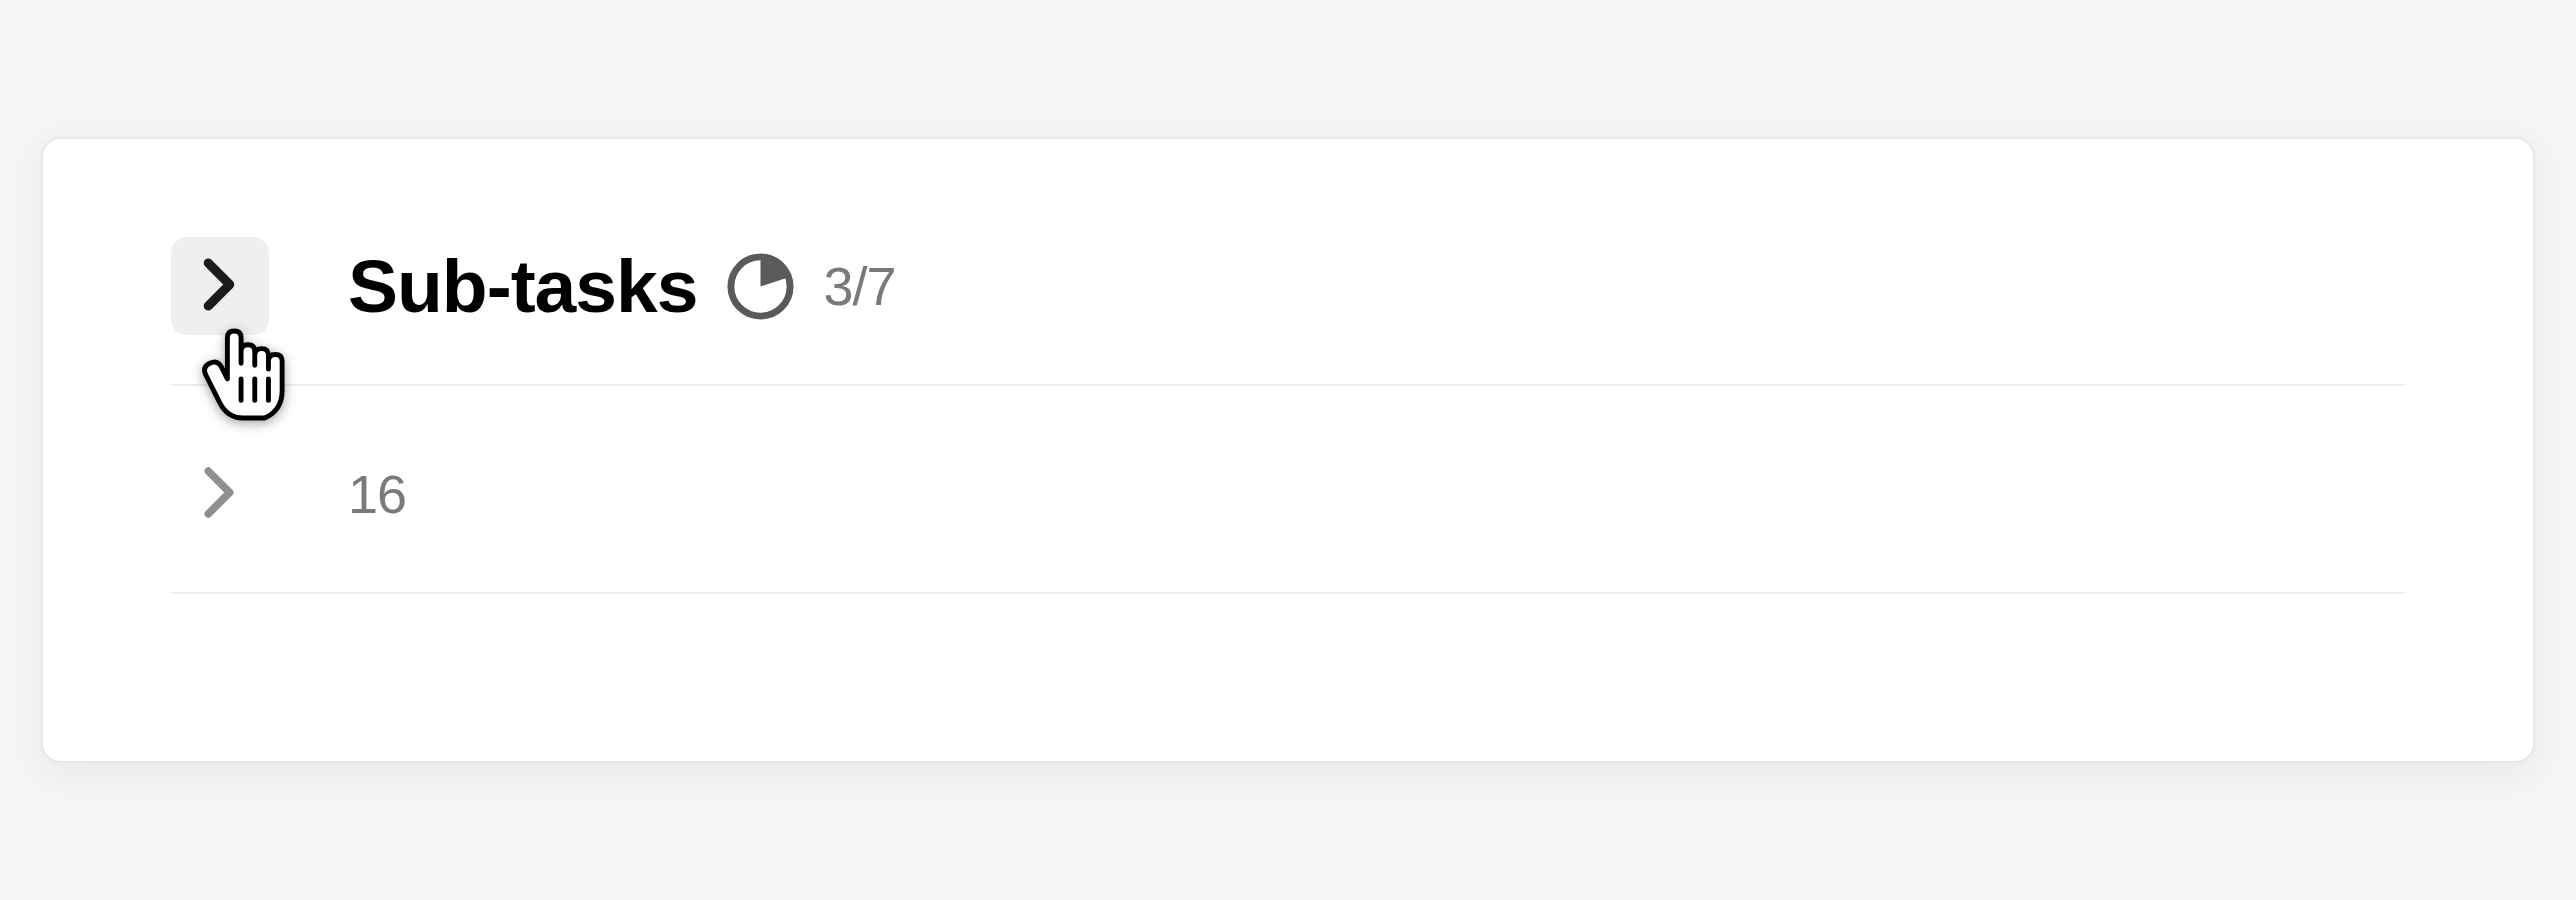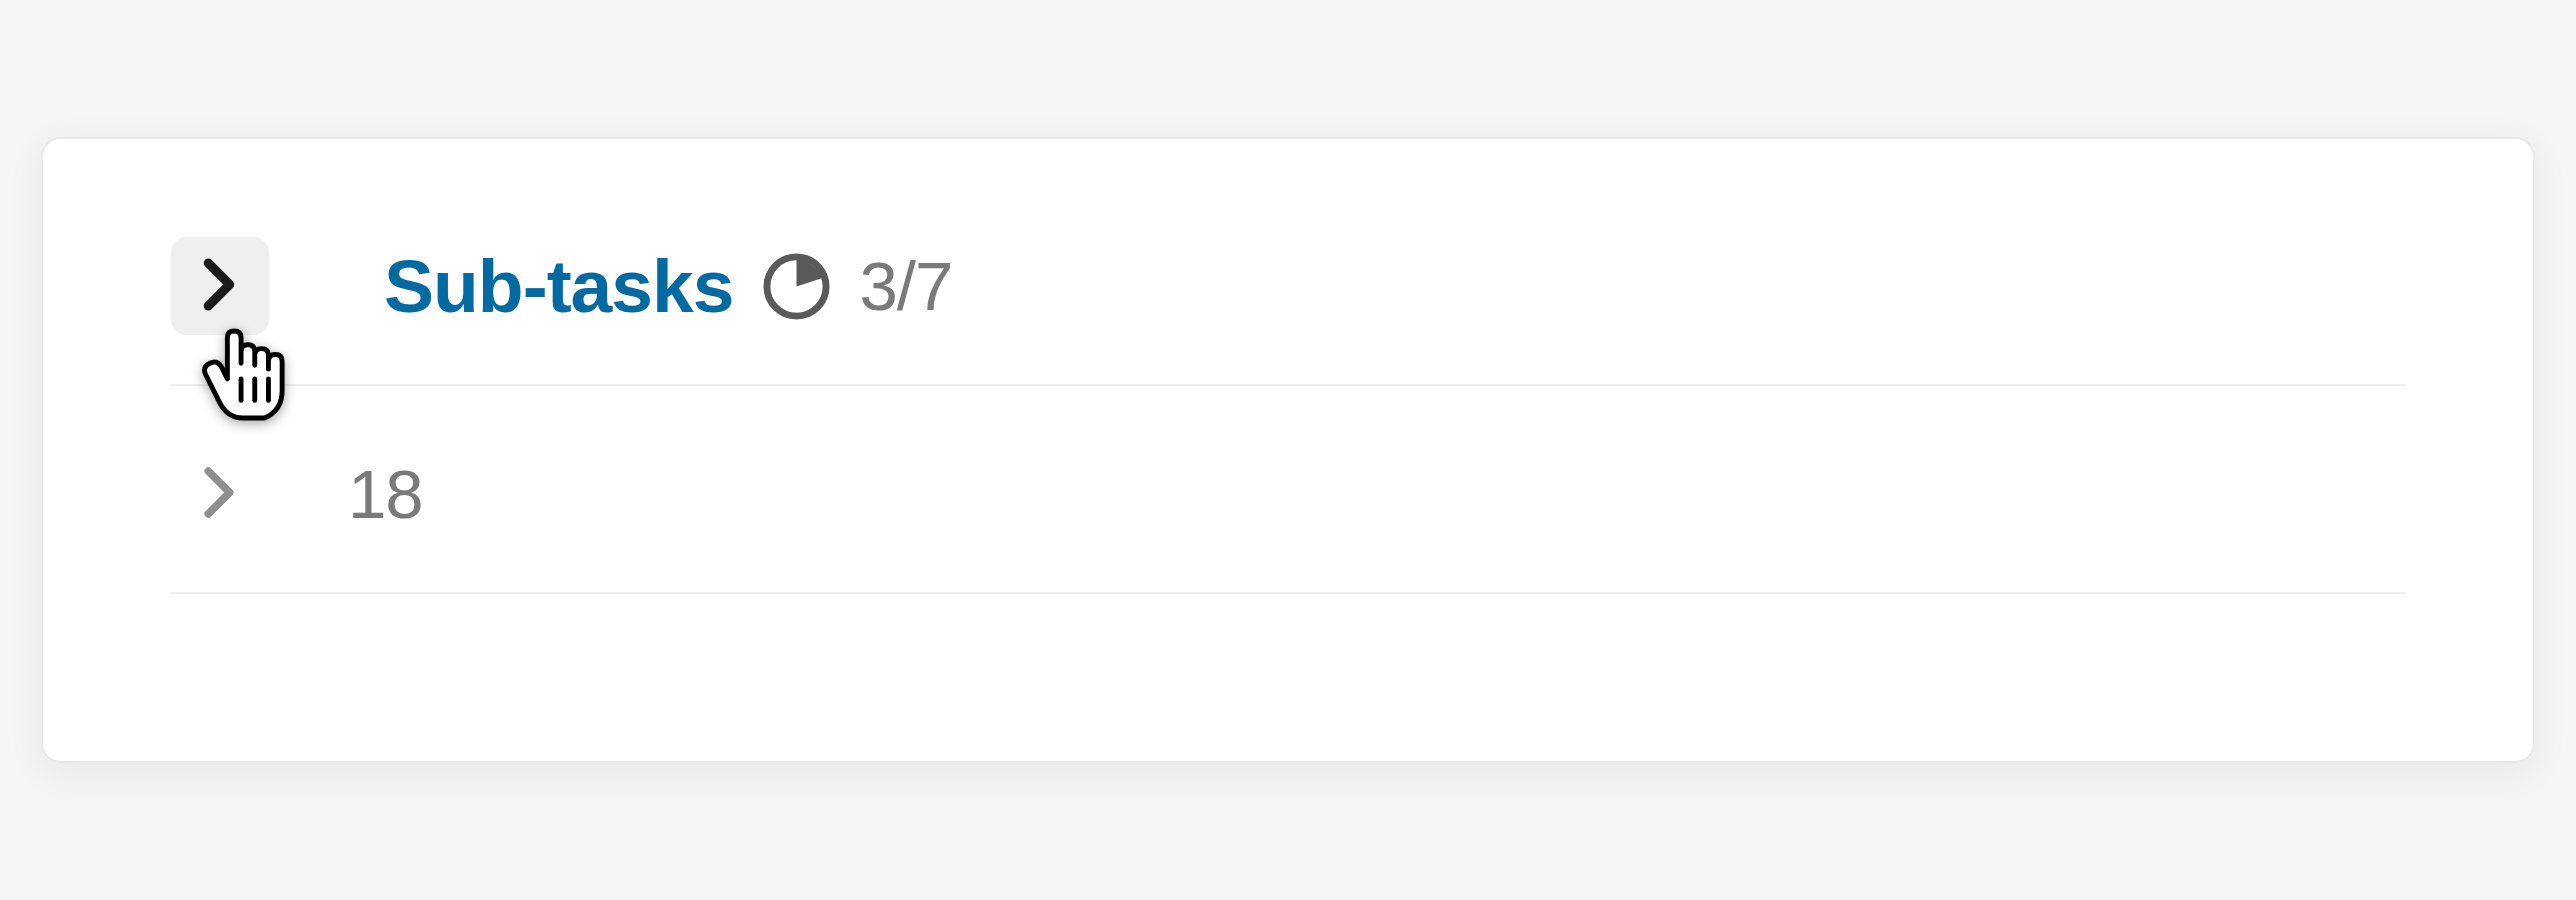--- a/index.html
+++ b/index.html
@@ -74,33 +74,32 @@
     
     .section-content {
       display: flex;
       align-items: center;
       gap: 27.5px;
     }
     
     .section-title {
       font-size: 75px;
       font-weight: 700;
-      color: #0369a1;
+      color: #000000;
       letter-spacing: -1px;
-      margin-left: 36px;
     }
     
     .progress-icon {
       width: 71px;
       height: 71px;
       flex-shrink: 0;
     }
     
     .count-text {
-      font-size: 69px;
+      font-size: 54px;
       font-weight: 400;
       color: #7a7a7a;
       letter-spacing: -1px;
     }
     
     .cursor {
       position: absolute;
       left: 157px;
       top: 187px;
       width: 88px;
@@ -142,21 +141,21 @@
 
   <div class="section-row">
     <div class="toggle">
       <span>
         <svg viewBox="0 0 24 36" fill="none">
           <path d="M4 4 L18 18 L4 32" stroke-linecap="round" stroke-linejoin="round"></path>
         </svg>
       </span>
     </div>
     <div class="section-content">
-      <span class="count-text">18</span>
+      <span class="count-text">16</span>
     </div>
   </div>
 
   <div class="cursor">
     <svg viewBox="0 0 90 100">
       <path d="M 28 28
                L 28 12
                Q 28 5 35 5
                Q 42 5 42 12
                L 42 38

